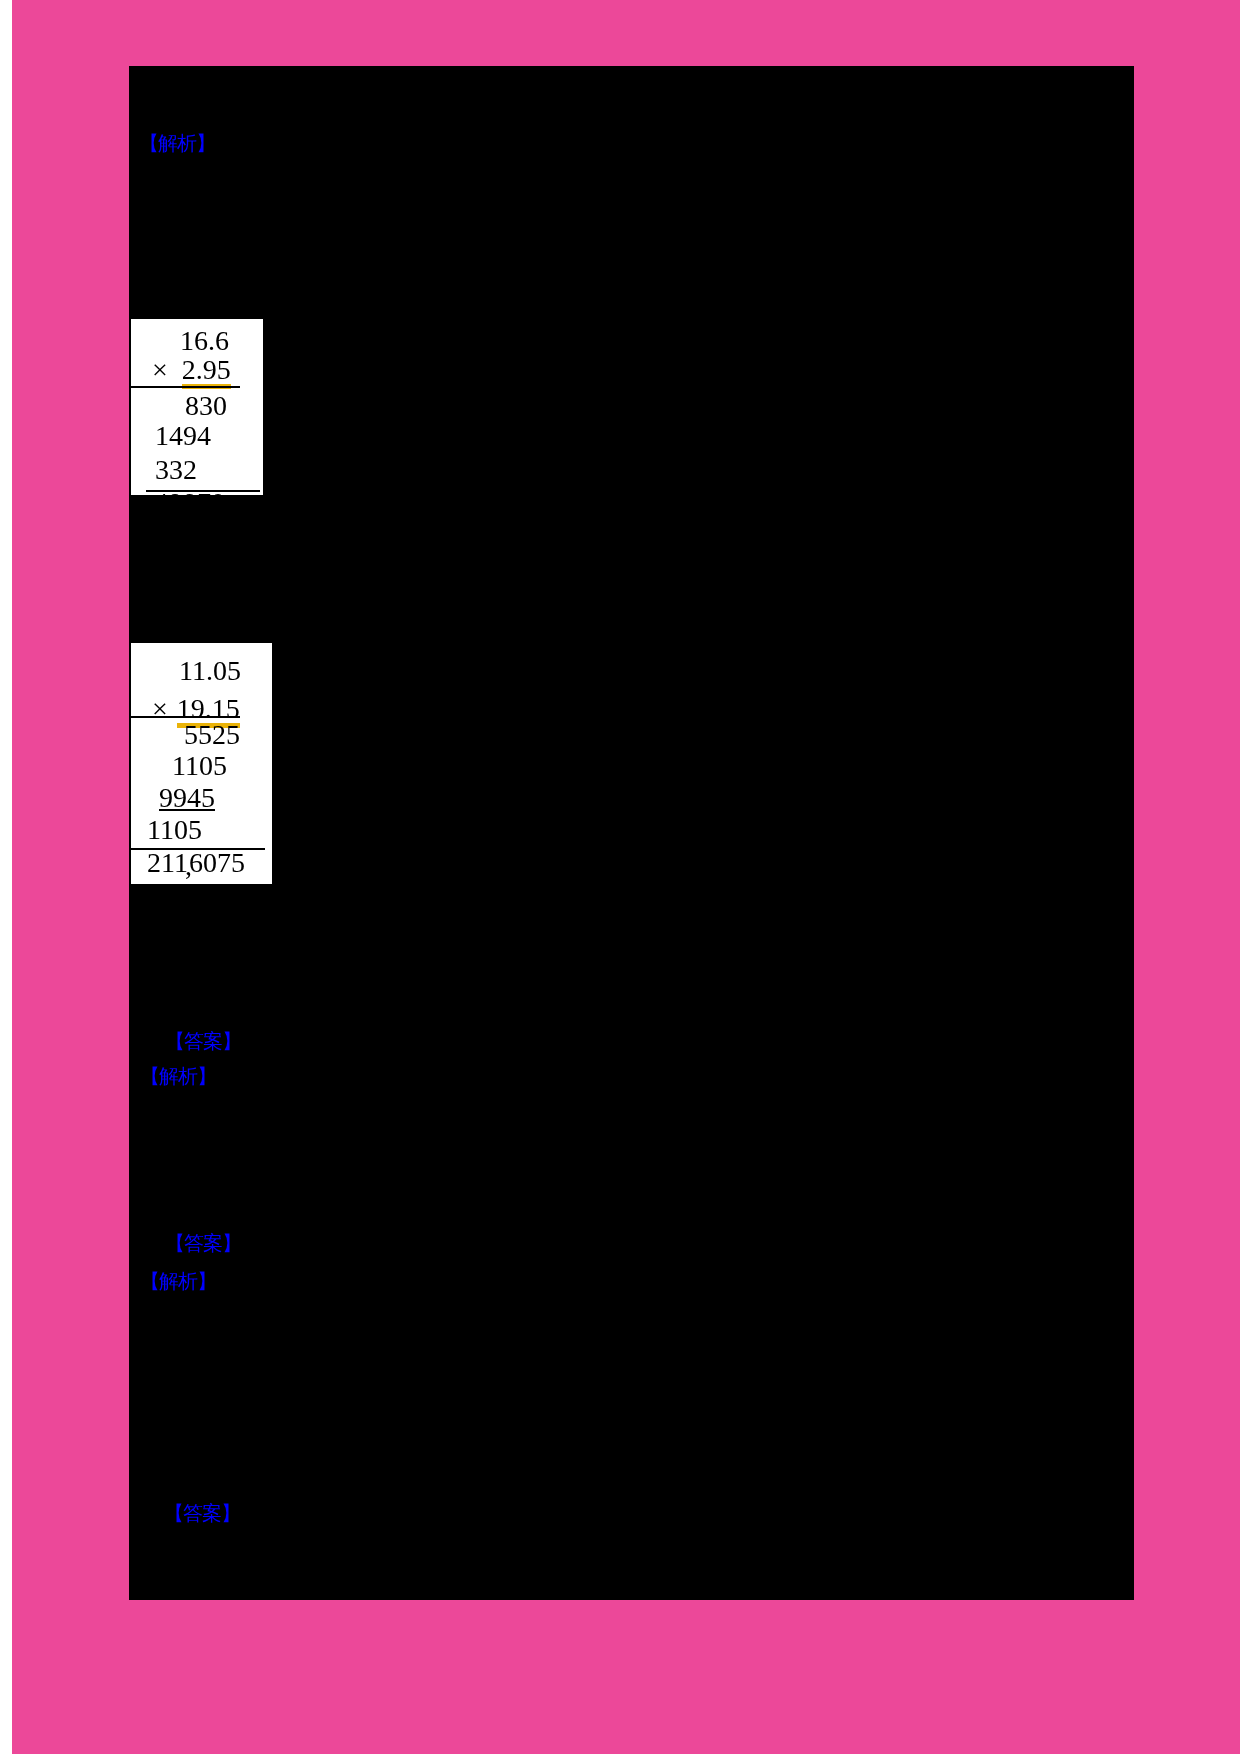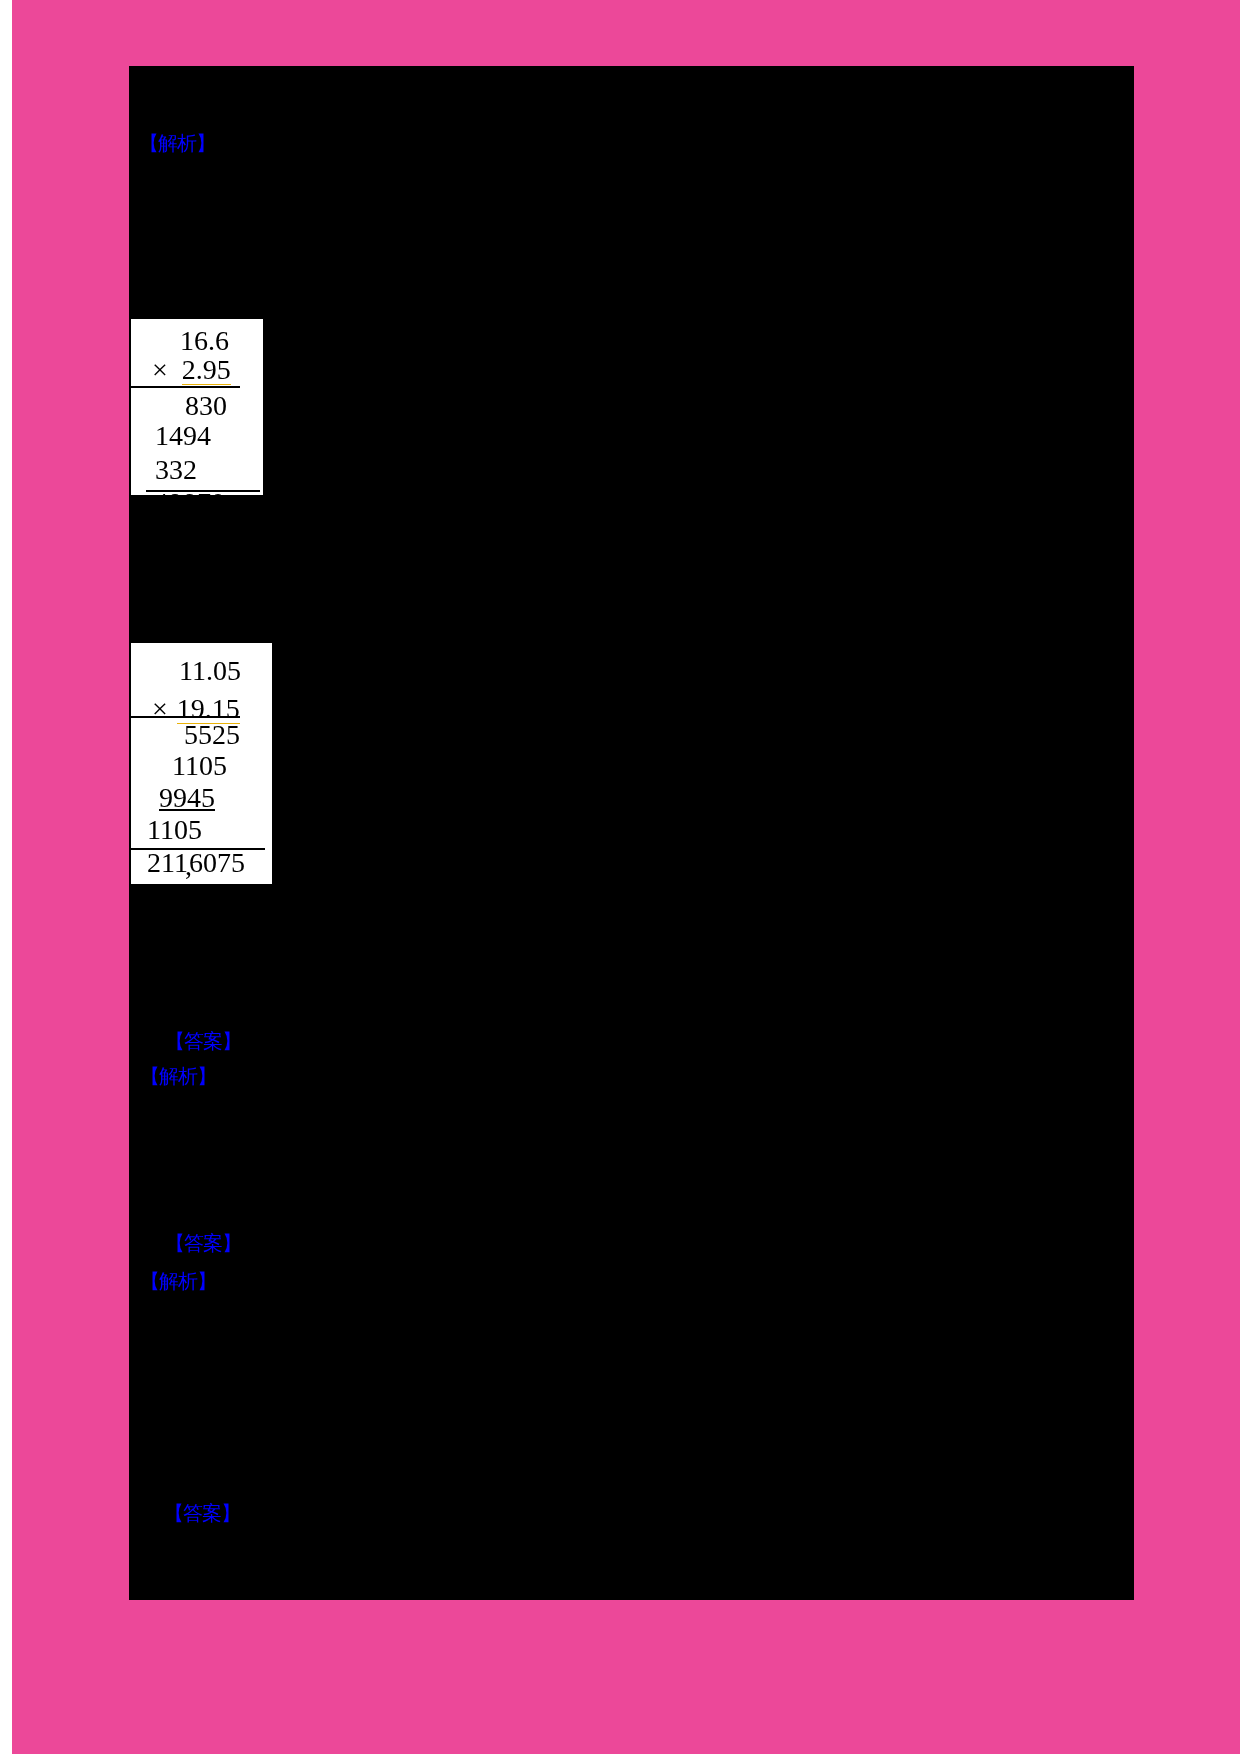--- a/index.html
+++ b/index.html
@@ -36,21 +36,21 @@
     position: absolute;
     white-space: nowrap;
   }
   .rule {
     position: absolute;
     height: 2px;
     background: #000000;
   }
   .mult-num {
     display: inline-block;
-    border-bottom: 1px solid #eab308;
+    border-bottom: 5px solid #eab308;
   }
   .op {
     display: inline-block;
   }
   .dp {
     display: inline-block;
     margin: 0 -3px;
     position: relative;
     top: 3px;
   }

